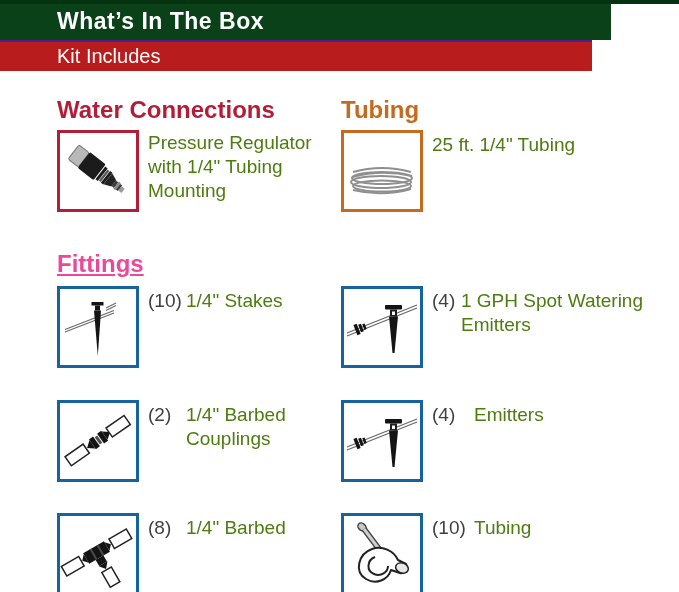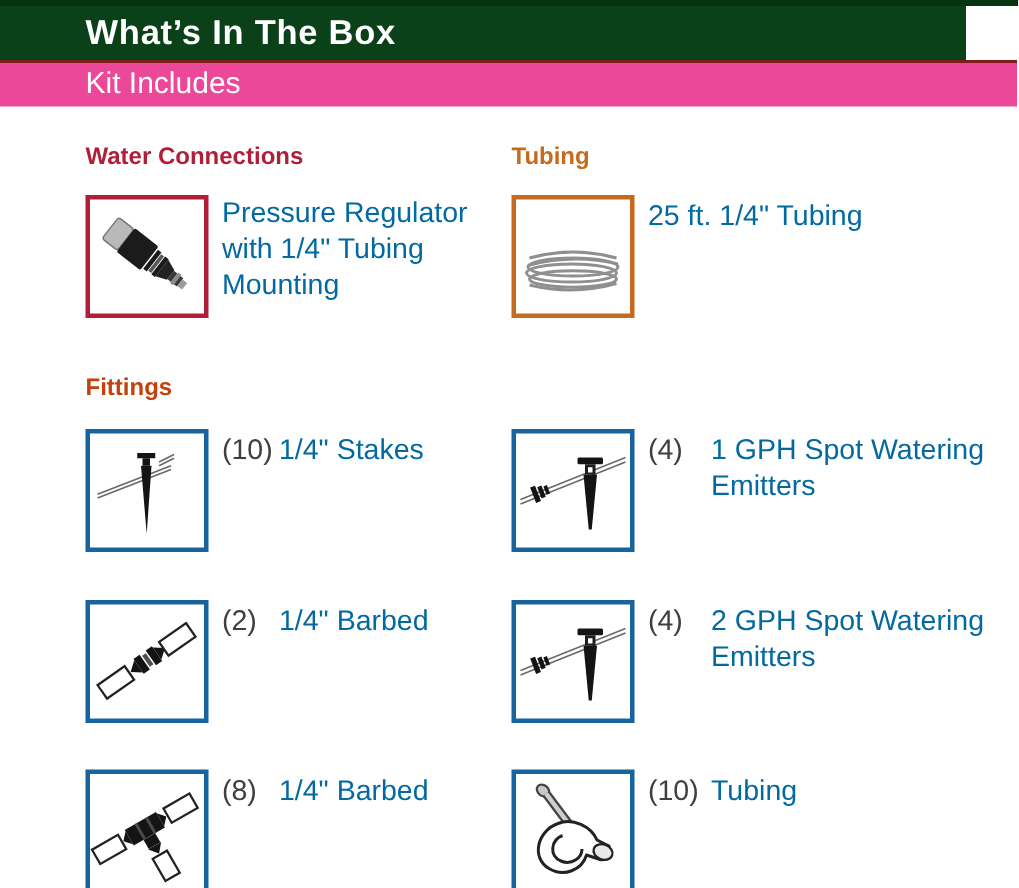--- a/index.html
+++ b/index.html
@@ -1,40 +1,40 @@
 <!DOCTYPE html>
 <html><head>
 <meta charset="utf-8">
 <style>
   html,body{margin:0;padding:0;background:#fff;}
   .page{
     position:relative;width:679px;height:592px;background:#ffffff;
     font-family:"Liberation Sans",sans-serif;overflow:hidden;
   }
-  .banner{position:absolute;left:0;top:0;width:611px;height:40px;background:#0a4118;padding-left:33px;}
+  .banner{position:absolute;left:0;top:0;width:611px;height:40px;background:#0a4118;}
   .banner-topstrip{position:absolute;left:0;top:0;width:679px;height:4px;background:#06330f;}
   .banner-title{
     position:absolute;left:57px;top:8px;font-size:23px;font-weight:bold;
     color:#ffffff;letter-spacing:0.5px;white-space:nowrap;
   }
-  .subbar{position:absolute;left:0;top:40px;width:678px;height:31px;background:#ec4899;border-top:2px solid #7f1d1d;box-sizing:border-box;}
+  .subbar{position:absolute;left:0;top:40px;width:592px;height:31px;background:#b91c1c;border-top:2px solid #4c1d95;box-sizing:border-box;}
   .subbar-label{position:absolute;left:57px;top:3px;font-size:20px;color:#ffffff;white-space:nowrap;}
 
-  .section-heading{position:absolute;font-size:16px;font-weight:bold;white-space:nowrap;}
+  .section-heading{position:absolute;font-size:24px;font-weight:bold;white-space:nowrap;}
   .heading-red{color:#b21e38;}
   .heading-orange{color:#c66a1d;}
-  .heading-blue{color:#c2410c;}
+  .heading-blue{color:#ec4899;text-decoration:underline;}
 
   .itembox{position:absolute;width:76px;height:76px;background:#ffffff;}
   .itembox svg{display:block;width:76px;height:76px;}
   .border-red{border:3px solid #b21e38;}
   .border-orange{border:3px solid #c66a1d;}
   .border-blue{border:3px solid #17639e;}
 
-  .item-text{position:absolute;font-size:19px;line-height:24px;color:#0369a1;}
+  .item-text{position:absolute;font-size:19px;line-height:24px;color:#4d7c0f;}
   .count{position:absolute;font-size:19px;line-height:24px;color:#3f3f3f;white-space:nowrap;}
   .lbl{white-space:nowrap;}
 </style>
 </head>
 <body>
 
 <div class="page">
 
   <div class="banner">
     <div class="banner-topstrip"></div>
@@ -113,61 +113,61 @@
         <rect x="15.5" y="35" width="3" height="8" fill="#141414"></rect>
         <rect x="19.5" y="36" width="2.5" height="6" fill="#141414"></rect>
       </g>
       <rect x="41" y="16" width="17" height="4.5" rx="1" fill="#141414"></rect>
       <rect x="46" y="20.5" width="7" height="7" fill="#1e1e1e"></rect>
       <rect x="48" y="22.5" width="3" height="3.5" fill="#ffffff"></rect>
       <polygon points="45,27.5 54,27.5 50.5,64 48.5,64" fill="#141414"></polygon>
     </svg>
   </div>
   <div class="count" style="left:432px;top:289px;">(4)</div>
-  <div class="item-text" style="left:474px;top:289px;">
+  <div class="item-text" style="left:461px;top:289px;">
     <div class="lbl">1 GPH Spot Watering</div>
     <div class="lbl">Emitters</div>
   </div>
 
   <div class="itembox border-blue" style="left:57px;top:400px;">
     <svg viewBox="0 0 76 76">
       <g transform="rotate(-35 38 38)">
         <rect x="2" y="32" width="22" height="11" fill="#ffffff" stroke="#222" stroke-width="1.5"></rect>
         <polygon points="25,37.5 31.5,32.5 31.5,42.5" fill="#141414"></polygon>
         <rect x="31.5" y="31.5" width="5" height="12" fill="#141414"></rect>
         <rect x="37.5" y="33" width="3" height="9" fill="#505050"></rect>
         <rect x="41.5" y="31.5" width="5" height="12" fill="#141414"></rect>
         <polygon points="46.5,32.5 53,37.5 46.5,42.5" fill="#141414"></polygon>
         <rect x="52" y="32" width="22" height="11" fill="#ffffff" stroke="#222" stroke-width="1.5"></rect>
       </g>
     </svg>
   </div>
   <div class="count" style="left:148px;top:403px;">(2)</div>
   <div class="item-text" style="left:186px;top:403px;">
     <div class="lbl">1/4" Barbed</div>
+    <div class="lbl">Couplings</div>
   </div>
 
   <div class="itembox border-blue" style="left:341px;top:400px;">
     <svg viewBox="0 0 76 76">
       <line x1="3" y1="47" x2="73" y2="19" stroke="#6a6a6a" stroke-width="1.2"></line>
       <line x1="3" y1="44" x2="73" y2="16" stroke="#6a6a6a" stroke-width="1.2"></line>
       <g transform="rotate(-21 17 39)">
         <rect x="11" y="33.5" width="3.5" height="11" fill="#141414"></rect>
         <rect x="15.5" y="35" width="3" height="8" fill="#141414"></rect>
         <rect x="19.5" y="36" width="2.5" height="6" fill="#141414"></rect>
       </g>
       <rect x="41" y="16" width="17" height="4.5" rx="1" fill="#141414"></rect>
       <rect x="46" y="20.5" width="7" height="7" fill="#1e1e1e"></rect>
       <rect x="48" y="22.5" width="3" height="3.5" fill="#ffffff"></rect>
       <polygon points="45,27.5 54,27.5 50.5,64 48.5,64" fill="#141414"></polygon>
     </svg>
   </div>
   <div class="count" style="left:432px;top:403px;">(4)</div>
   <div class="item-text" style="left:474px;top:403px;">
-    <div class="lbl">2 GPH Spot Watering</div>
     <div class="lbl">Emitters</div>
   </div>
 
   <div class="itembox border-blue" style="left:57px;top:513px;">
     <svg viewBox="0 0 76 76">
       <g transform="rotate(-30 38 38)">
         <rect x="0" y="30.5" width="20" height="11" fill="#ffffff" stroke="#222" stroke-width="1.5"></rect>
         <rect x="55" y="30.5" width="20" height="11" fill="#ffffff" stroke="#222" stroke-width="1.5"></rect>
         <polygon points="21,36 25.5,31 25.5,41" fill="#141414"></polygon>
         <rect x="25.5" y="30" width="24" height="12" fill="#141414"></rect>

